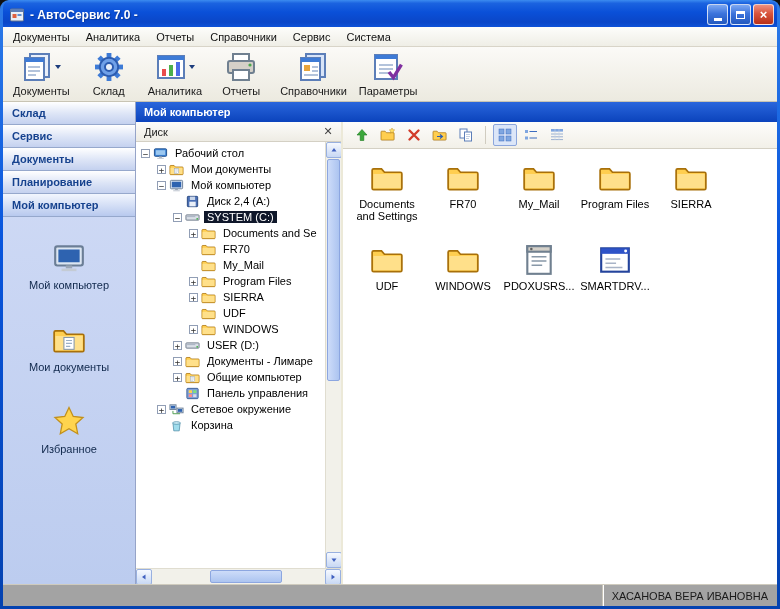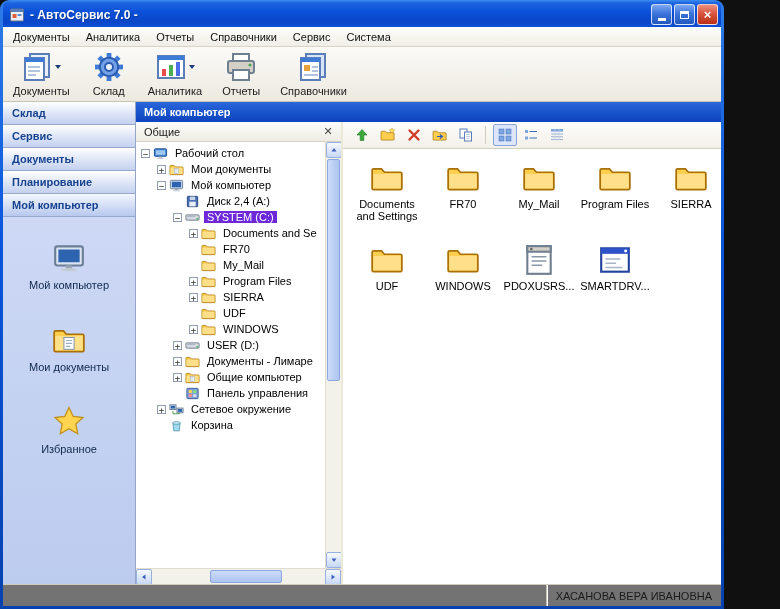--- a/index.html
+++ b/index.html
@@ -1,17 +1,17 @@
 <!DOCTYPE html>
 <html><head>
 <meta charset="utf-8">
 <style>
   html,body{margin:0;padding:0;background:#101010;font-family:"Liberation Sans",sans-serif;}
   *{box-sizing:border-box;}
-  .window{width:724px;height:609px;border-radius:9px 9px 0 0;padding:0 3px 3px 3px;
+  .window{width:780px;height:609px;border-radius:9px 9px 0 0;padding:0 3px 3px 3px;
     background:linear-gradient(180deg,#2E7CE8 0%,#0855DD 40%,#0442B0 100%);
     display:flex;flex-direction:column;position:relative;overflow:hidden;}
   
   .titlebar{height:27px;display:flex;align-items:center;padding:2px 3px 0 6px;
     background:linear-gradient(180deg,#3C8CF0 0%,#1B63E0 12%,#0A50D8 45%,#0A46C8 82%,#0E52D8 100%);
     border-radius:8px 8px 0 0;flex:0 0 auto;}
   .titlebar .app-title{color:#fff;font-weight:bold;font-size:12px;margin-left:5px;flex:1;
     text-shadow:1px 1px 1px #0A3A9C;white-space:nowrap;overflow:hidden;}
   .win-btn{width:21px;height:21px;border-radius:3px;border:1px solid rgba(255,255,255,.75);
     margin-left:2px;display:flex;align-items:center;justify-content:center;flex:0 0 auto;
@@ -57,21 +57,21 @@
   .fclose{font-size:11px;color:#444;width:16px;height:15px;text-align:center;line-height:15px;}
   .tree-area{flex:1;display:flex;overflow:hidden;}
   .tree-rows{flex:1;overflow:hidden;padding-top:3px;}
   .tree-row{height:16px;display:flex;align-items:center;font-size:11px;white-space:nowrap;color:#000;}
   .tbox{width:9px;height:9px;border:1px solid #919EB5;background:#fff;color:#333;font-size:9px;
     line-height:8px;text-align:center;margin-right:3px;flex:0 0 auto;
     font-family:"DejaVu Sans Mono",monospace;}
   .tbox.none{border-color:transparent;background:transparent;}
   .ticon{margin-right:4px;flex:0 0 auto;display:flex;}
   .tlabel{padding:0 3px;}
-  .tlabel.sel{background:#6d28d9;color:#fff;}
+  .tlabel.sel{background:#0f172a;color:#fff;}
   
   .vscroll{width:16px;flex:0 0 auto;background:#F2F1EA;border-left:1px solid #E0DDD0;
     display:flex;flex-direction:column;}
   .sbtn{width:16px;height:16px;flex:0 0 auto;background:linear-gradient(180deg,#F6F9FF,#C8D8F4);
     border:1px solid #98B0E0;border-radius:2px;display:flex;align-items:center;justify-content:center;}
   .vthumb{margin:1px 1px;height:52%;background:linear-gradient(90deg,#CDDCF9,#ACC4F0);
     border:1px solid #8CA6E0;border-radius:2px;}
   .vtrack-rest{flex:1;}
   .hscroll-row{height:16px;flex:0 0 auto;display:flex;border-top:1px solid #E0DDD0;background:#F2F1EA;}
   .htrack{flex:1;position:relative;}
@@ -83,21 +83,21 @@
     border-bottom:1px solid #D4D0C4;display:flex;align-items:center;padding-left:7px;gap:2px;}
   .ftb-btn{width:24px;height:22px;display:flex;align-items:center;justify-content:center;
     border:1px solid transparent;border-radius:2px;}
   .ftb-btn.pressed{background:#DCE6F8;border:1px solid #8CA6DC;}
   .ftb-sep{width:1px;height:18px;background:#D0CCC0;margin:0 5px;}
   .files-grid{flex:1;padding:12px 6px;display:grid;grid-template-columns:repeat(5,76px);
     grid-auto-rows:82px;justify-items:center;align-content:start;}
   .file-item{width:76px;display:flex;flex-direction:column;align-items:center;gap:3px;
     font-size:11px;text-align:center;color:#000;line-height:12px;}
   
-  .statusbar{height:22px;flex:0 0 auto;background:#737373;border-top:1px solid #CFCBBE;
+  .statusbar{height:22px;flex:0 0 auto;background:#a3a3a3;border-top:1px solid #CFCBBE;
     display:flex;align-items:flex-end;font-size:11px;color:#1A1A1A;}
   .sb-panel{height:100%;display:flex;align-items:center;padding:0 9px;gap:4px;
     border-left:1px solid #C8C4B8;box-shadow:inset 1px 0 0 #FFFFFF;}
   .sb-fill{flex:1;border-left:none;box-shadow:none;}
 </style>
 </head>
 <body>
 
 <div class="window">
   <div class="titlebar">
@@ -200,20 +200,33 @@
                 <rect x="4.5" y="1.5" width="9.5" height="11.5" fill="#D8E4F8" stroke="#5C7EB8"></rect>
                 <rect x="2" y="3.5" width="9.5" height="11" fill="#FFF" stroke="#5C7EB8"></rect>
                 <rect x="2" y="3.5" width="9.5" height="2" fill="#3E7BD6"></rect>
                 <rect x="3.5" y="7" width="3" height="3" fill="#E8A43C"></rect>
                 <path d="M7.5 8h3M7.5 10h3M3.5 12h7" stroke="#9AB0D0" stroke-width=".7"></path>
               </svg>
             </span>
           </div>
           <span class="tb-label">Справочники</span>
         </div>
+        <div class="tb-btn">
+          <div class="tb-icon-row">
+            <span style="display: flex;">
+              <svg width="32" height="32" viewBox="0 0 16 16">
+                <rect x="1.5" y="2" width="11" height="12" fill="#FFF" stroke="#5C7EB8"></rect>
+                <rect x="1.5" y="2" width="11" height="2" fill="#3E7BD6"></rect>
+                <path d="M3.5 7h7M3.5 9h7M3.5 11h5" stroke="#9AB0D0" stroke-width=".7"></path>
+                <path d="M8.5 10.5l2.2 2.8 4-6.5" stroke="#8030A0" stroke-width="1.7" fill="none"></path>
+              </svg>
+            </span>
+          </div>
+          <span class="tb-label">Параметры</span>
+        </div>
       </div>
     <div class="workarea">
       <div class="sidebar">
         <div id="side-sections">
             <div class="side-section">Склад</div>
             <div class="side-section">Сервис</div>
             <div class="side-section">Документы</div>
             <div class="side-section">Планирование</div>
             <div class="side-section active">Мой компьютер</div>
           </div>
@@ -248,21 +261,21 @@
               </span>
               <span>Избранное</span>
             </div>
           </div>
       </div>
       <div class="mainpanel">
         <div class="main-header">Мой компьютер</div>
         <div class="main-body">
           <div class="folders-panel">
             <div class="folders-header">
-              <span class="ftitle">Общие</span>
+              <span class="ftitle">Диск</span>
               <span class="fclose">✕</span>
             </div>
             <div class="tree-area">
               <div class="tree-rows" id="tree-rows">
                   <div class="tree-row" style="padding-left: 5px;">
                     <span class="tbox">−</span>
                     <span class="ticon" style="display: flex;">
                       <svg width="15" height="15" viewBox="0 0 16 16">
                         <rect x="1.5" y="3" width="13" height="8" rx="1" fill="#3E84D6" stroke="#1E4E8C"></rect>
                         <rect x="3" y="4.5" width="10" height="5" fill="#9CC8F0"></rect>

